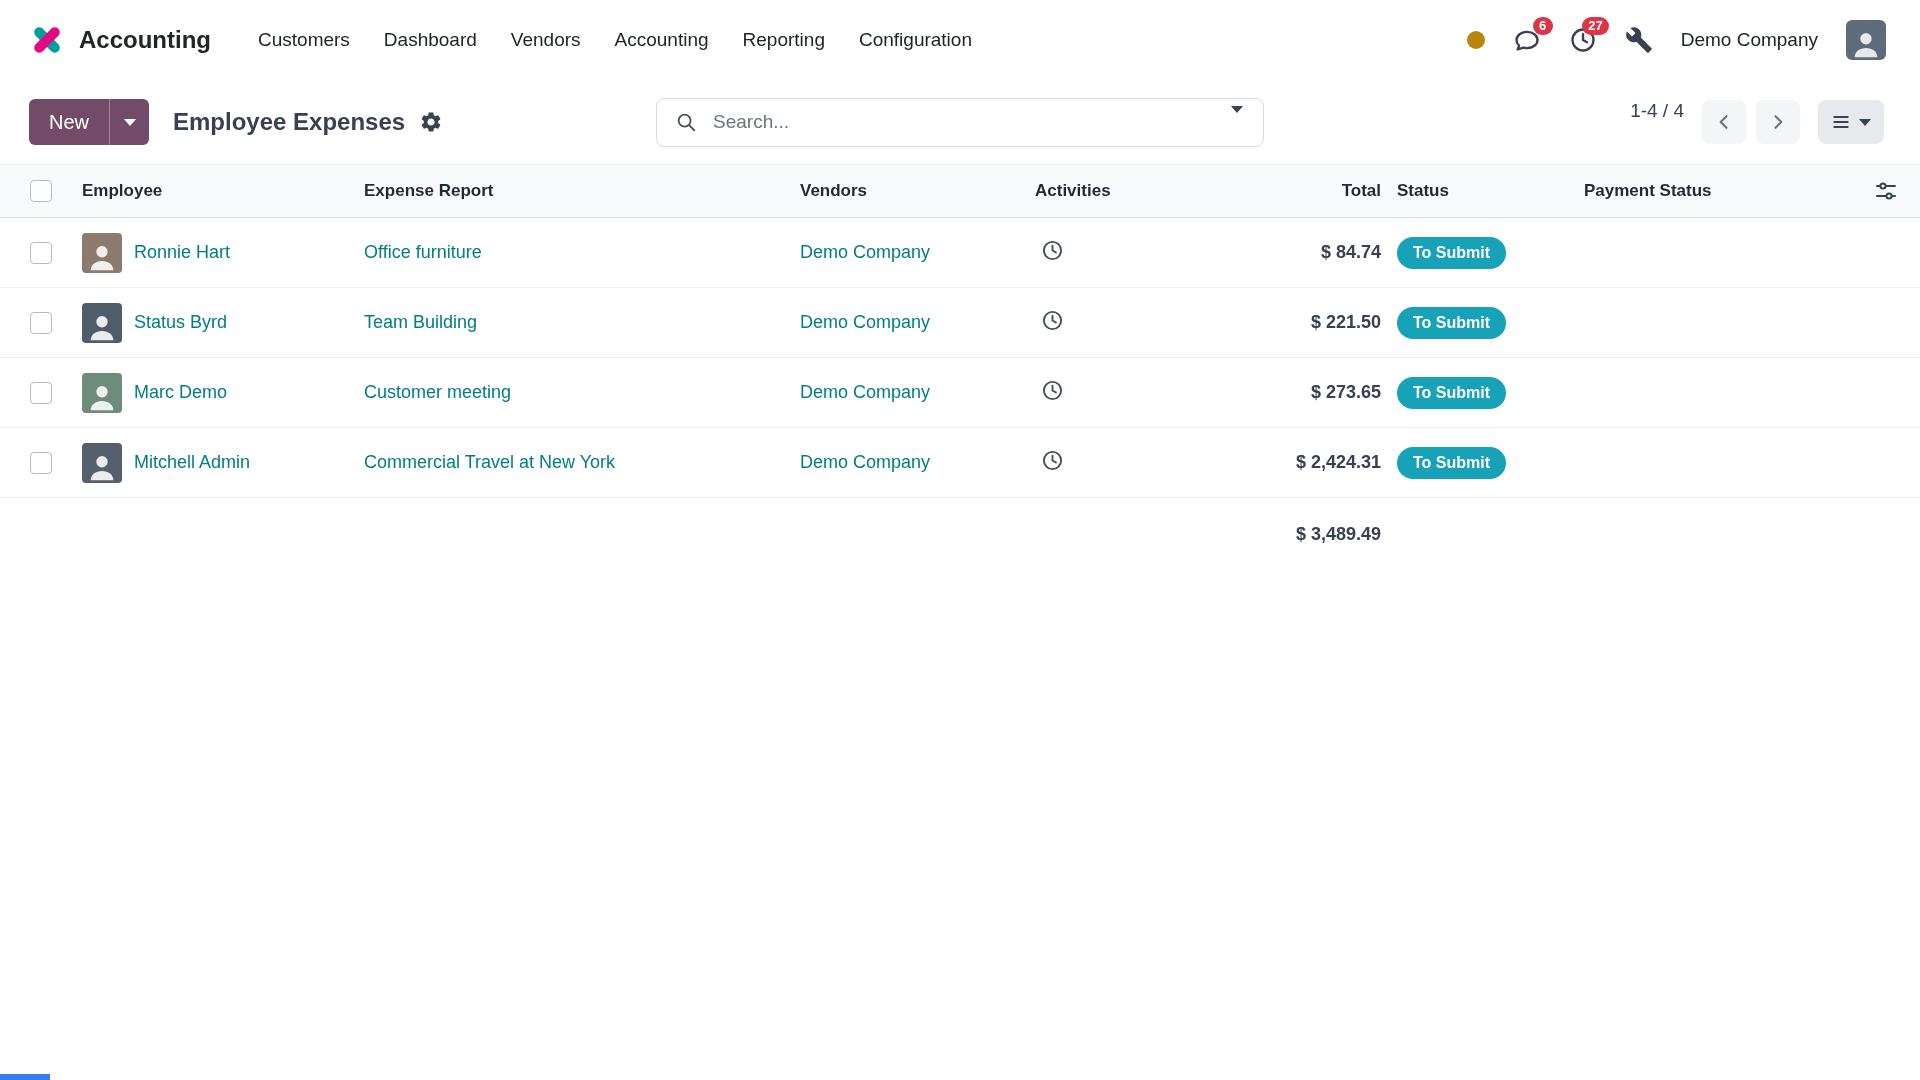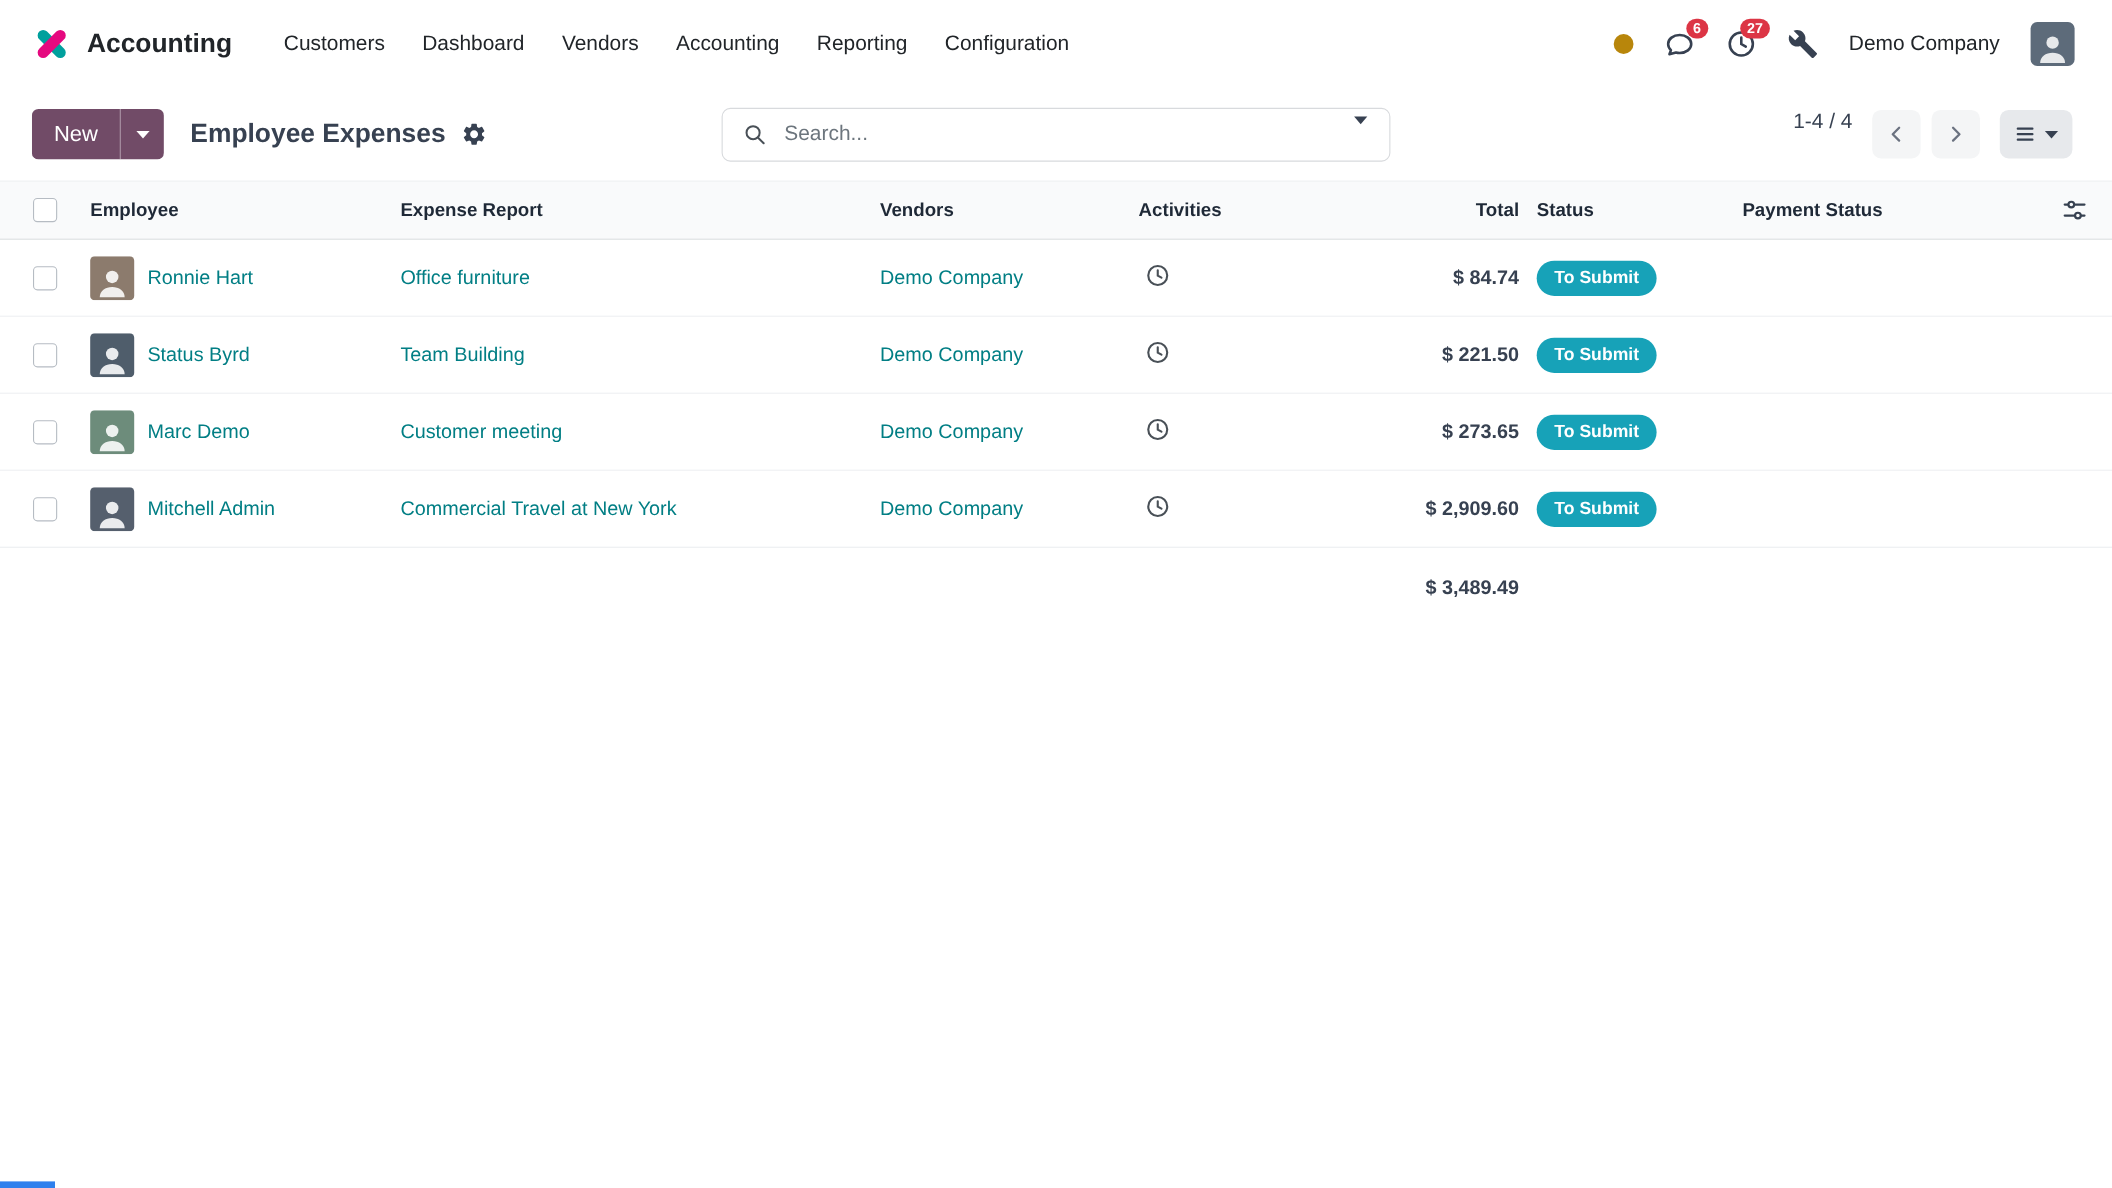--- a/index.html
+++ b/index.html
@@ -323,21 +323,21 @@
     <div class="cell"><a class="rec-link">Commercial Travel at New York</a></div>
     <div class="cell"><a class="rec-link">Demo Company</a></div>
     <div class="cell-act">
       <span class="activity-btn">
         <svg viewBox="0 0 24 24" fill="none" stroke="currentColor" stroke-width="2" stroke-linecap="round">
             <circle cx="12" cy="12" r="9"></circle>
             <path d="M12 7v5l3.5 2"></path>
           </svg>
       </span>
     </div>
-    <div class="cell-total">$ 2,909.60</div>
+    <div class="cell-total">$ 2,424.31</div>
     <div class="cell-status"><span class="pill">To Submit</span></div>
     <div class="cell-pay"></div>
     <div class="cell-opt"></div>
   </div>
 
   <div class="sum-row">
     <div></div>
       <div></div>
       <div></div>
       <div></div>

